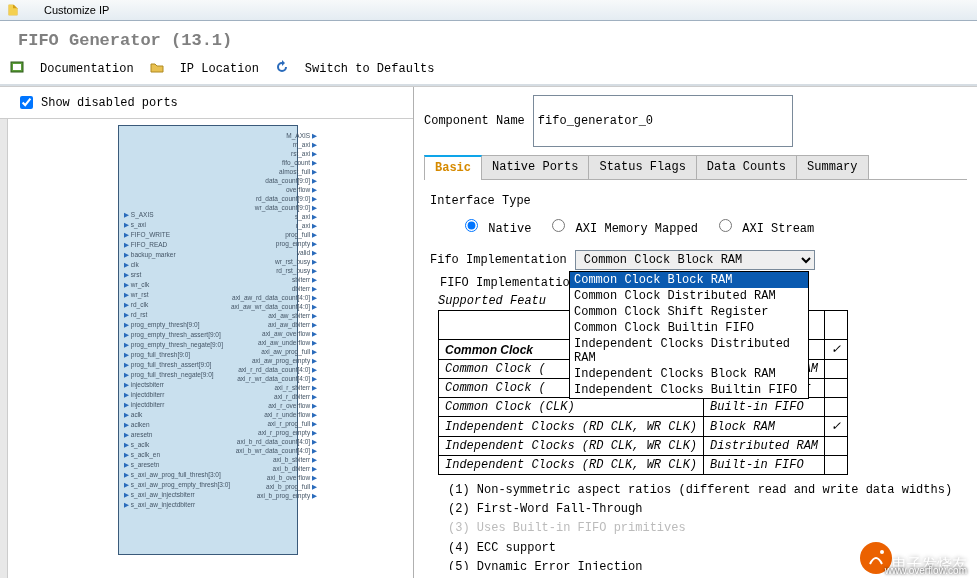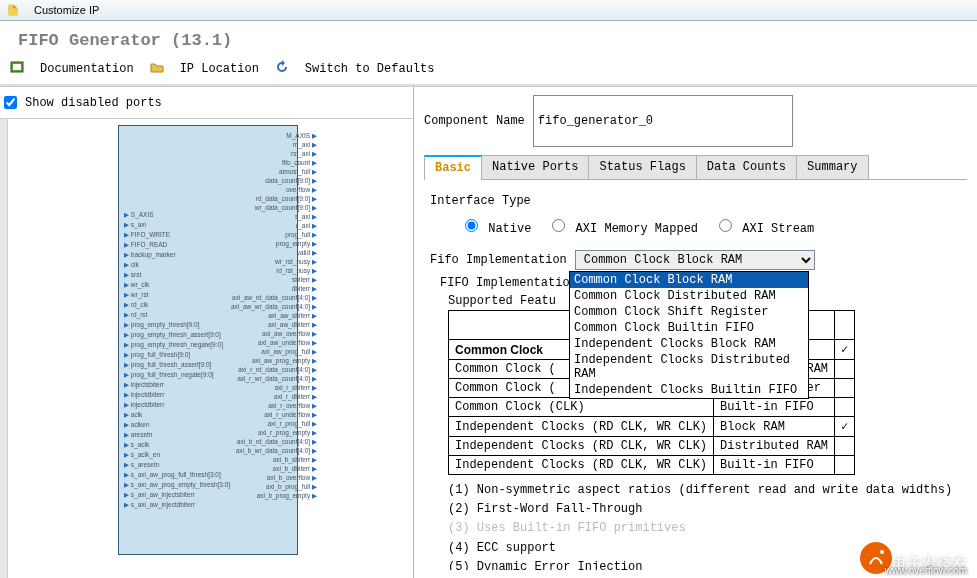--- a/index.html
+++ b/index.html
@@ -14,21 +14,21 @@
     overflow: hidden;
     position: relative;
   }
   .window { width: 100%; height: 100%; display: flex; flex-direction: column; }
   .titlebar {
     background: linear-gradient(#f7f9fa, #e4ecf2);
     border-bottom: 1px solid #a0b0c0;
     padding: 3px 6px;
     display: flex;
     align-items: center;
-    gap: 14px;
+    gap: 24px;
     font-family: Arial, sans-serif;
     font-size: 11px;
   }
   .ip-icon {
     width: 14px; height: 14px;
     display: inline-block;
   }
   .heading {
     padding: 10px 18px 6px;
     font-family: "Courier New", monospace;
@@ -58,21 +58,21 @@
     overflow: hidden;
     border-top: 1px solid #ccc;
   }
   .left-pane {
     width: 414px;
     border-right: 1px solid #b0b0b0;
     display: flex;
     flex-direction: column;
   }
   .show-ports {
-    padding: 6px 0;
+    padding: 6px 16px;
     display: flex;
     align-items: center;
     gap: 5px;
     font-family: "Courier New", monospace;
     font-size: 12px;
     border-bottom: 1px solid #ccc;
   }
   .symbol-area {
     flex: 1;
     position: relative;
@@ -197,22 +197,23 @@
   }
   .dropdown-list div {
     padding: 1px 4px;
     cursor: pointer;
   }
   .dropdown-list div.sel { background: #0a5ab0; color: #fff; }
   .dropdown-list .underline-red { text-decoration-color: #c03030; text-decoration-thickness: 1.5px; }
 
   .table-wrap {
     margin-top: 4px;
-    margin-left: 18px;
+    margin-left: 8px;
     position: relative;
+    font-style: italic;
   }
   .feat-table {
     border-collapse: collapse;
     font-family: "Courier New", monospace;
     font-size: 12px;
   }
   .feat-table th, .feat-table td {
     border: 1px solid #000;
     padding: 2px 6px;
     text-align: left;
@@ -407,22 +408,22 @@
           <label>Fifo Implementation</label>
           <select class="dropdown-closed">
             <option>Common Clock Block RAM</option>
           </select>
 
           <div class="dropdown-list" id="dd-list">
               <div class="sel">Common Clock Block RAM</div>
               <div>Common Clock Distributed RAM</div>
               <div>Common Clock Shift Register</div>
               <div>Common <span class="underline-red">Clock Builtin FIFO</span></div>
+              <div>Independent Clocks Distributed RAM</div>
               <div>Independent Clocks Block RAM</div>
-              <div>Independent Clocks Distributed RAM</div>
               <div>Independent <span class="underline-red">Clocks Builtin FIFO</span></div>
             </div>
         </div>
 
         <div style="margin-left:10px; margin-top:4px;">
           <span>FIFO Implementation</span>
         </div>
         <div class="table-wrap">
           <div style="margin-bottom:2px;">
             <span>Supported Featu</span>

